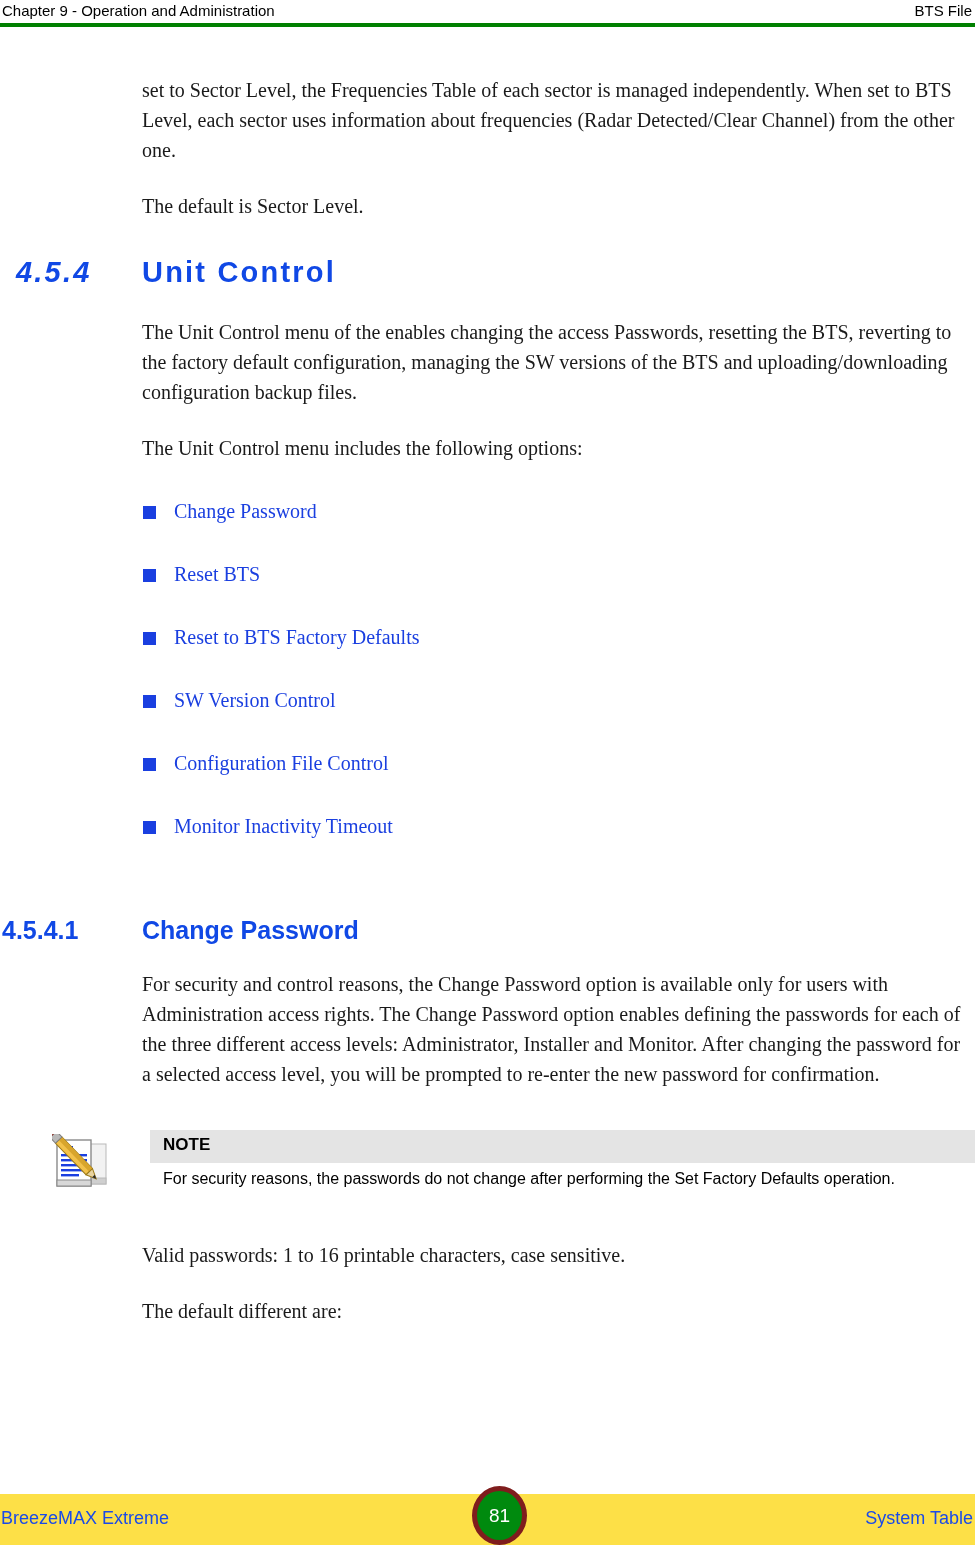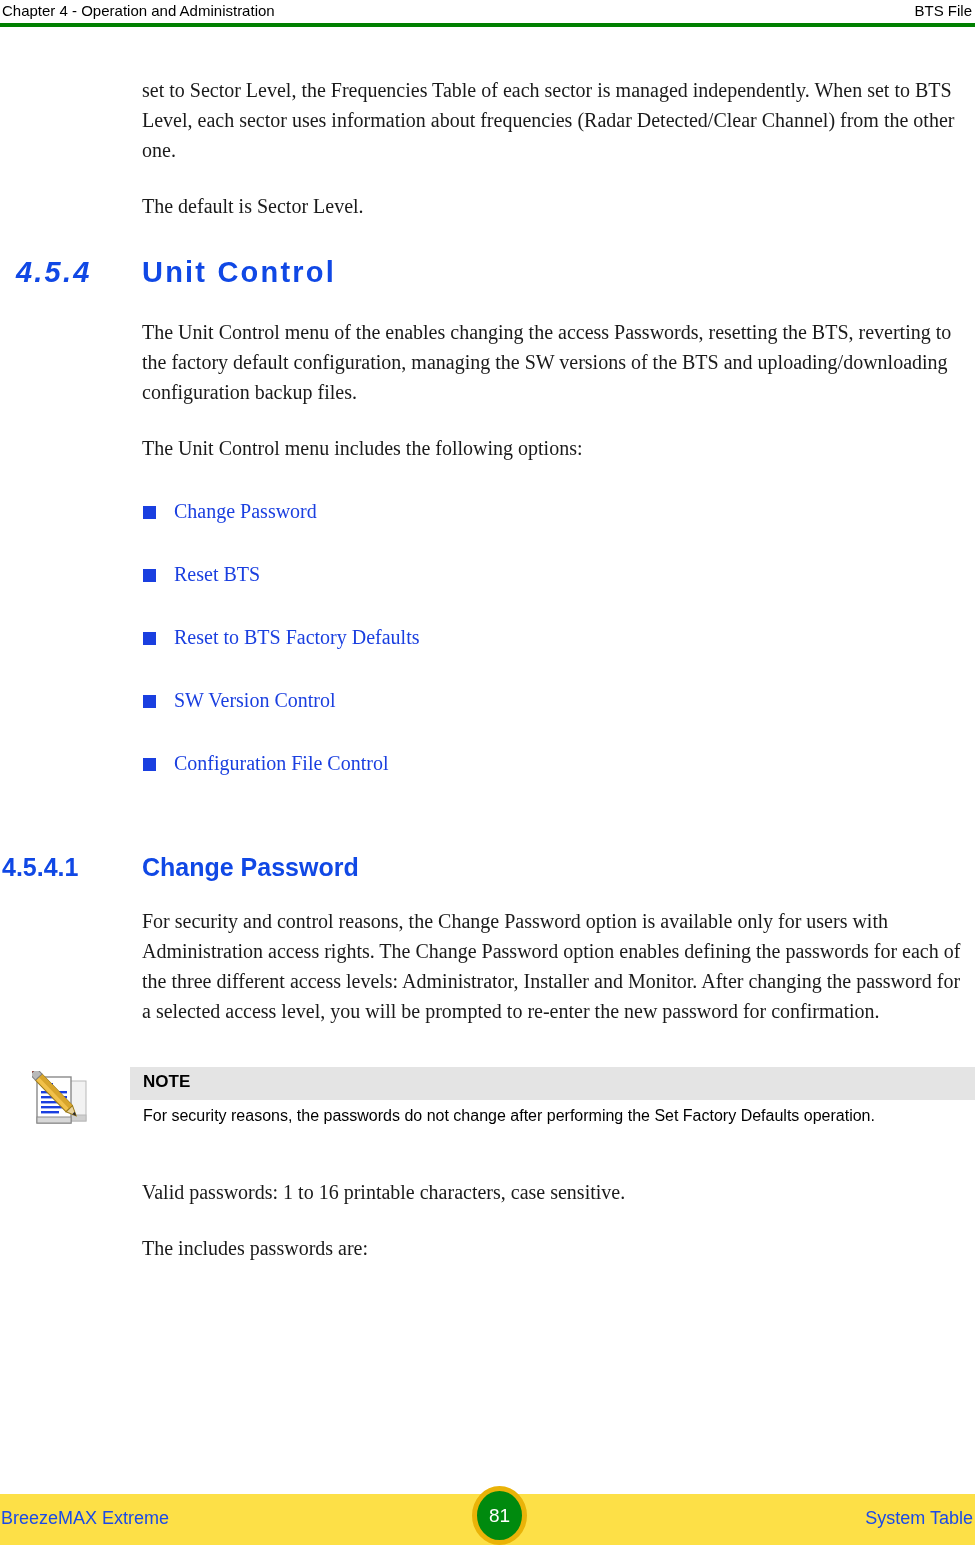--- a/index.html
+++ b/index.html
@@ -121,20 +121,21 @@
     background: #1a3fe0;
   }
   ul.link-list li .link-label {
     color: #1a3fe0;
   }
 
   
   .note-block {
     position: relative;
     height: 96px;
+    margin-left: 20px;
   }
   .note-icon {
     position: absolute;
     left: 32px;
     top: 4px;
     width: 58px;
     height: 62px;
   }
   .note-header {
     position: absolute;
@@ -192,42 +193,42 @@
     white-space: nowrap;
   }
   .page-number-badge {
     position: absolute;
     left: 472px;
     top: 1486px;
     width: 55px;
     height: 59px;
     border-radius: 50%;
     background: #008a0e;
-    border: 5px solid #eab308;
+    border: 5px solid #7f1d1d;
     box-sizing: border-box;
   }
   .page-number-badge .pn {
     position: absolute;
     left: 0;
     top: 0;
     width: 100%;
     height: 100%;
     display: flex;
     align-items: center;
     justify-content: center;
     font-family: "Liberation Sans", sans-serif;
     font-size: 19px;
     color: #ffffff;
   }
 </style>
 </head>
 <body>
 
 <div class="page-header">
-  <span class="hdr-left">Chapter 4 - Operation and Administration</span>
+  <span class="hdr-left">Chapter 9 - Operation and Administration</span>
   <span class="hdr-right">BTS File</span>
 </div>
 <div class="header-rule"></div>
 
 <div class="content">
 
   <p class="body-text" style="margin-top:48px;">set to Sector Level, the Frequencies Table of each sector is managed independently. When set to BTS Level, each sector uses information about frequencies (Radar Detected/Clear Channel) from the other one.</p>
 
   <p class="body-text" style="margin-top:26px;">The default is Sector Level.</p>
 
@@ -253,20 +254,24 @@
       <span class="bullet-square"></span>
       <span class="link-label">Reset to BTS Factory Defaults</span>
     </li>
     <li>
       <span class="bullet-square"></span>
       <span class="link-label">SW Version Control</span>
     </li>
     <li>
       <span class="bullet-square"></span>
       <span class="link-label">Configuration File Control</span>
+    </li>
+    <li>
+      <span class="bullet-square"></span>
+      <span class="link-label">Monitor Inactivity Timeout</span>
     </li>
   </ul>
 
   <div class="h4" style="margin-top:38px;">
     <span class="num">4.5.4.1</span>
     <span>Change Password</span>
   </div>
 
   <p class="body-text" style="margin-top:24px;">For security and control reasons, the Change Password option is available only for users with Administration access rights. The Change Password option enables defining the passwords for each of the three different access levels: Administrator, Installer and Monitor. After changing the password for a selected access level, you will be prompted to re-enter the new password for confirmation.</p>
 
@@ -305,21 +310,21 @@
 
     <div class="note-header">
       <span class="note-title">NOTE</span>
     </div>
 
     <div class="note-body">For security reasons, the passwords do not change after performing the Set Factory Defaults operation.</div>
   </div>
 
   <p class="body-text" style="margin-top:14px;">Valid passwords: 1 to 16 printable characters, case sensitive.</p>
 
-  <p class="body-text" style="margin-top:26px;">The includes passwords are:</p>
+  <p class="body-text" style="margin-top:26px;">The default different are:</p>
 
 </div>
 
 <div class="page-footer">
   <span class="ftr-left">BreezeMAX Extreme</span>
   <span class="ftr-right">System Table</span>
 </div>
 <div class="page-number-badge">
   <span class="pn">81</span>
 </div>

